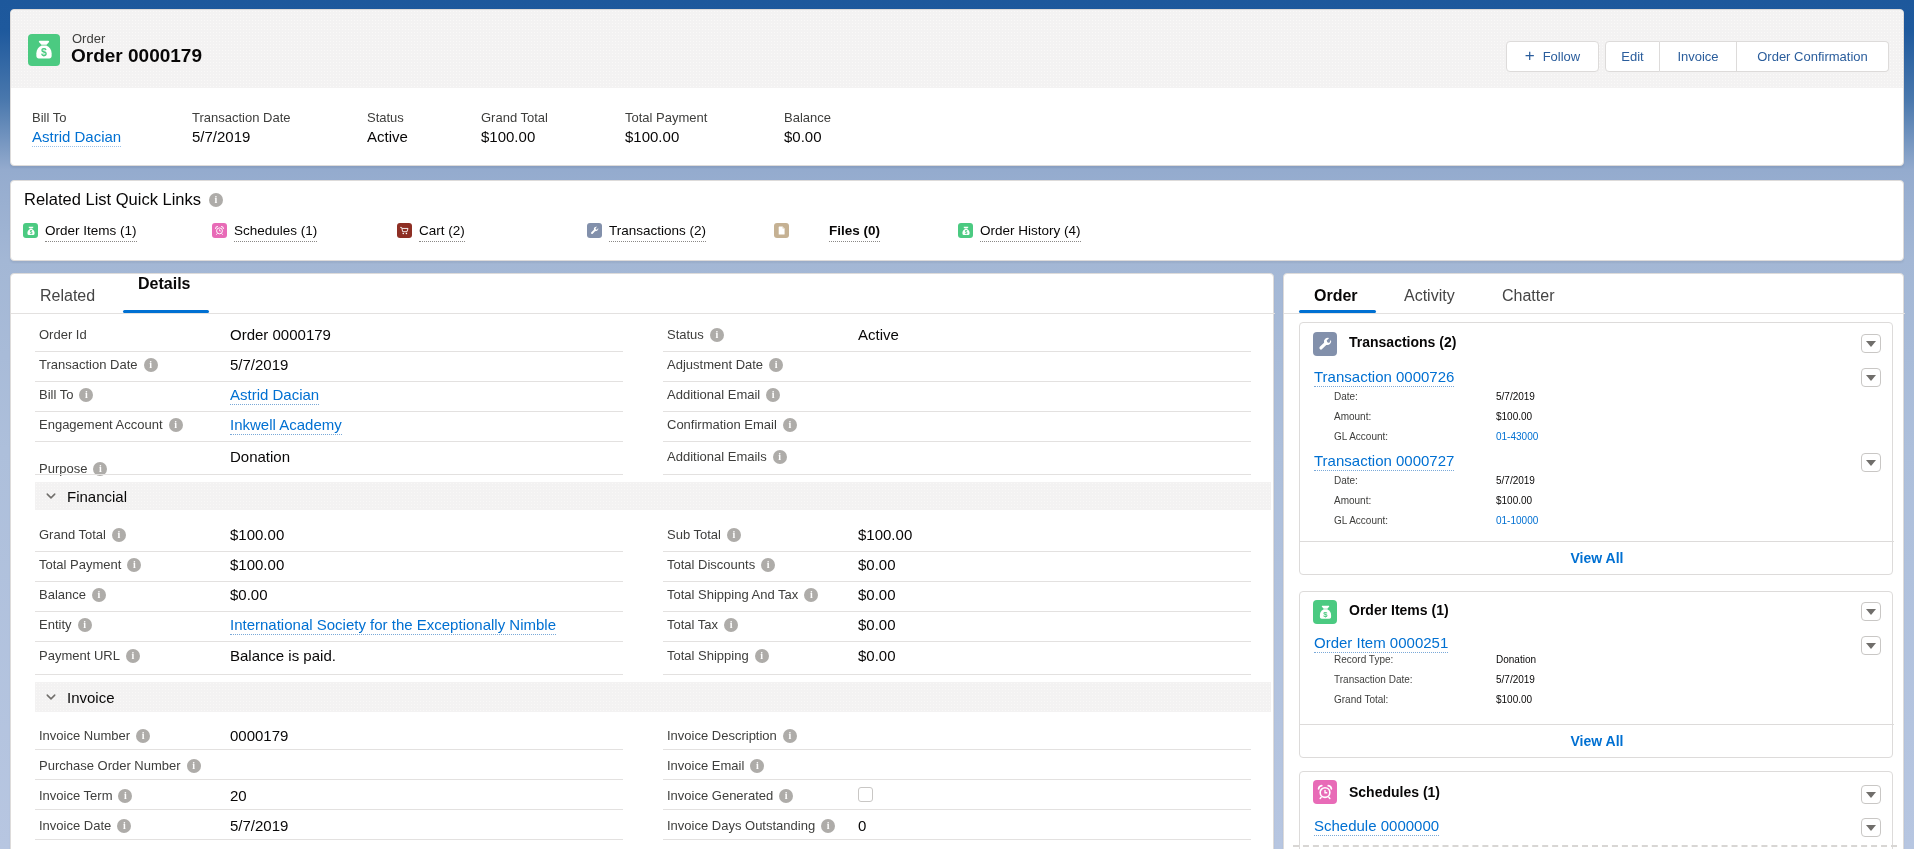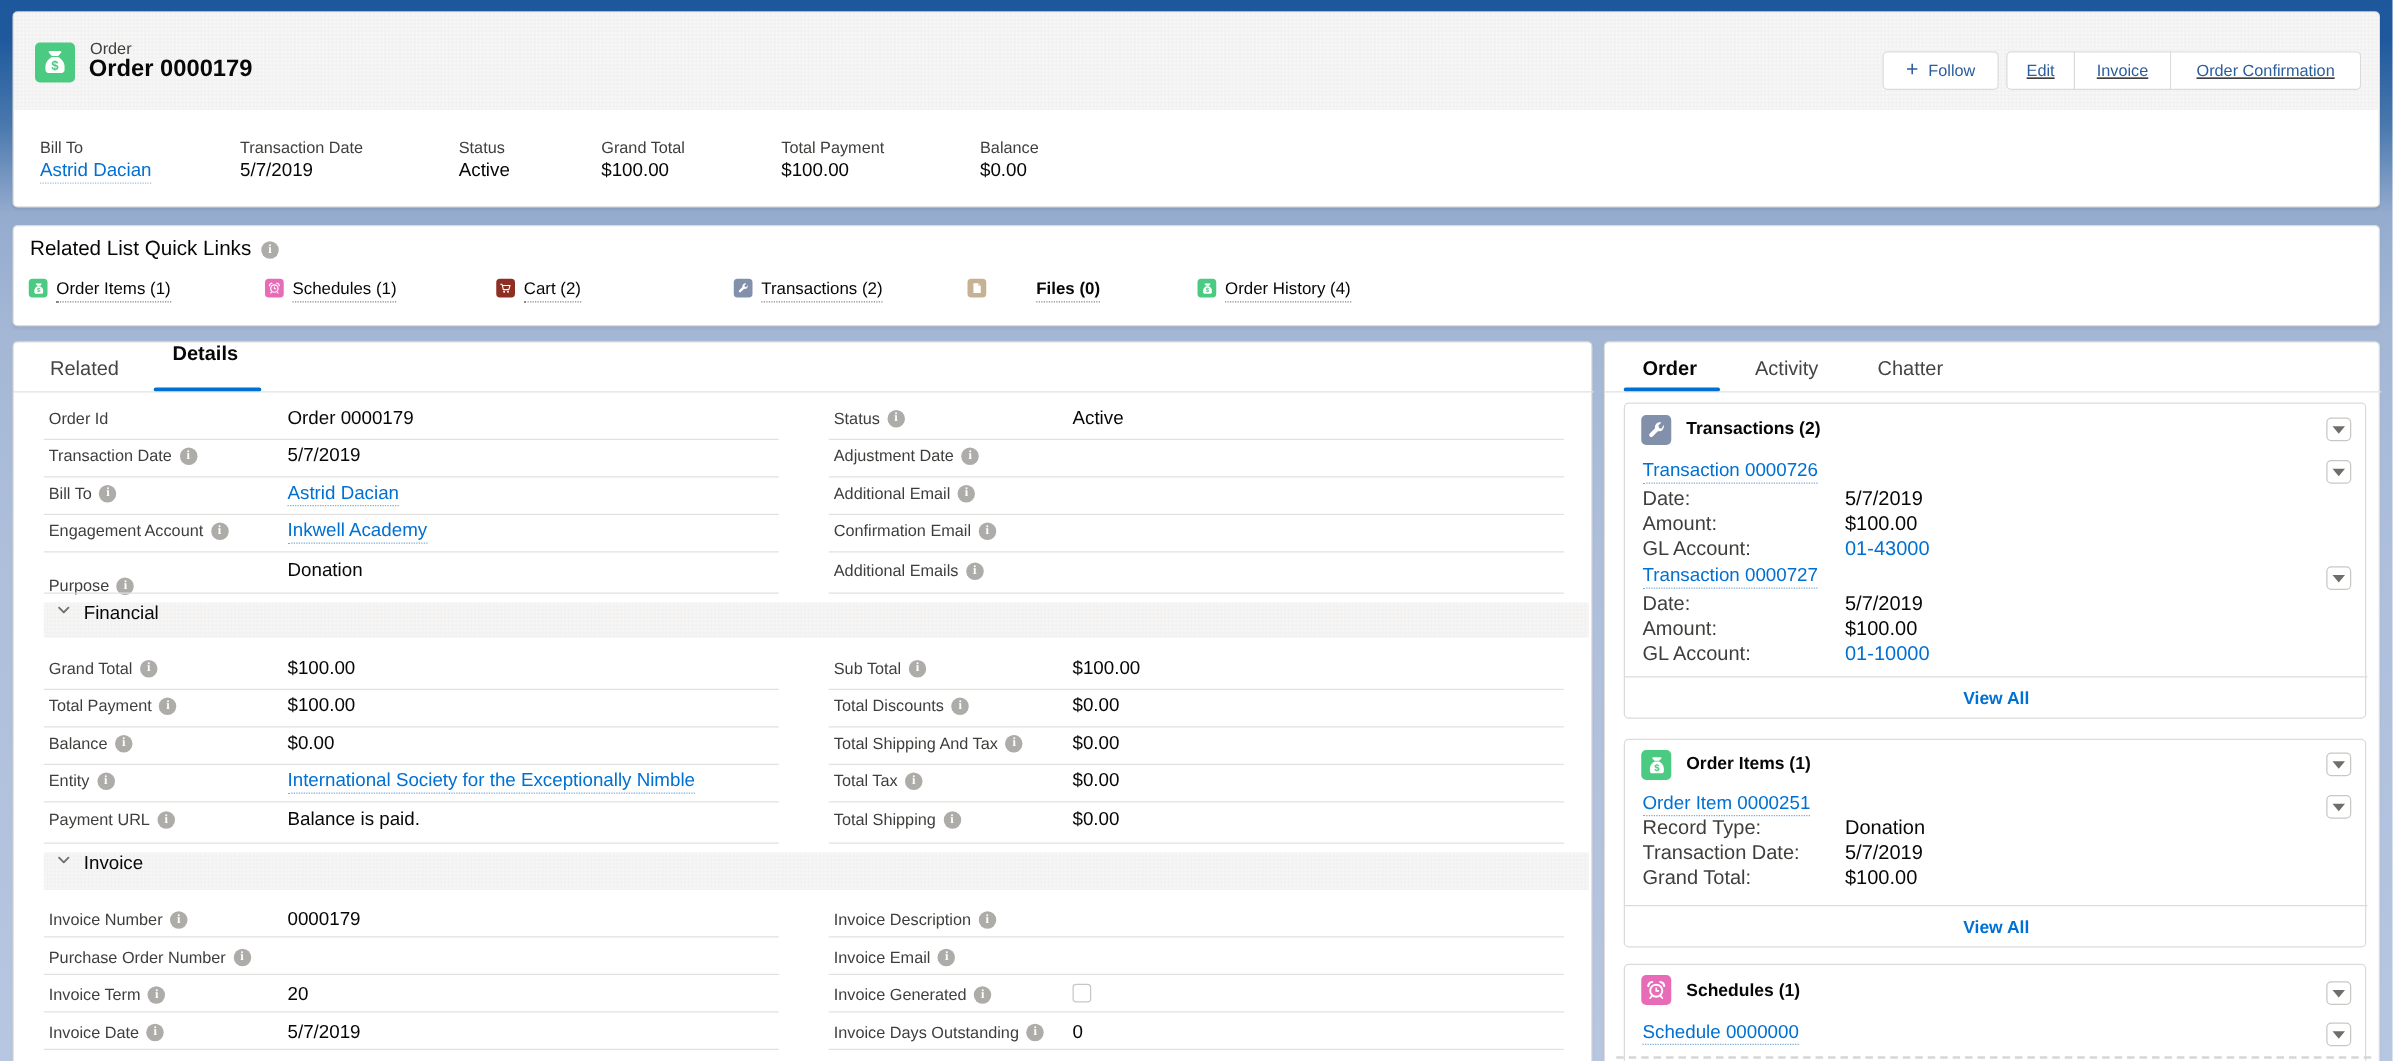--- a/index.html
+++ b/index.html
@@ -11,28 +11,28 @@
 .val{position:absolute;font-size:15px;color:#080707;white-space:nowrap;}
 a{text-decoration:none;}
 .blk{color:#080707;}
 .lnk{color:#0070d2;}
 .dot{border-bottom:1px dotted #7aa9d8;padding-bottom:1px;}
 .info{display:inline-block;width:14px;height:14px;border-radius:50%;background:#aeaca9;color:#fff;
 font-size:10px;font-weight:bold;text-align:center;line-height:14px;flex:0 0 14px;font-family:"Liberation Serif",serif;}
 .hline{position:absolute;height:1px;background:#e3e1e0;}
 .band{position:absolute;left:24px;width:1236px;height:28px;background:#f3f2f2;
 background-image:radial-gradient(#f9f8f7 1px,transparent 1px);background-size:3px 3px;
-display:flex;align-items:flex-start;gap:10px;padding-left:10px;font-size:15px;color:#080707;}
+display:flex;align-items:center;gap:10px;padding-left:10px;font-size:15px;color:#080707;}
 .chev{width:12px;height:12px;flex:0 0 12px;}
 .drop{position:absolute;width:20px;height:19px;background:#fff;border:1px solid #c9c7c5;border-radius:4px;
 display:flex;align-items:center;justify-content:center;}
 .drop:after{content:"";width:0;height:0;border-left:5px solid transparent;border-right:5px solid transparent;border-top:6px solid #706e6b;margin-top:1px;}
 .scard{position:absolute;background:#fff;border:1px solid #dddbda;border-radius:4px;}
 .sctitle{position:absolute;font-size:14px;font-weight:bold;color:#080707;white-space:nowrap;}
-.srow{position:absolute;font-size:16px;color:#080707;white-space:nowrap;}
+.srow{position:absolute;font-size:10px;color:#080707;white-space:nowrap;margin-left:20px;}
 .slink{position:absolute;font-size:15px;white-space:nowrap;}
 .viewall{position:absolute;font-size:14px;font-weight:bold;color:#0070d2;text-align:center;}
 .icon{position:absolute;border-radius:4px;display:flex;align-items:center;justify-content:center;}
 .qlbl{position:absolute;font-size:13.5px;color:#080707;white-space:nowrap;border-bottom:1px dotted #8a8886;padding-bottom:3px;}
 .tab{position:absolute;font-size:16px;color:#444;white-space:nowrap;}
 .tabact{font-weight:bold;color:#080707;}
 .tabbar{position:absolute;height:3px;background:#0070d2;border-radius:2px;}
 </style></head><body>
 
 <div class="card" style="left:10px;top:9px;width:1894px;height:157px;">
@@ -42,21 +42,21 @@
         <g fill="#fff">
 <path d="M10.8 4.6h10.4c1 0 1.5 1.2.8 1.9l-2.9 3h-6.2l-2.9-3c-.7-.7-.2-1.9.8-1.9z"></path>
 <path d="M13.1 10.6h5.8c3.7 1.9 6.5 5.2 6.5 9.4v3.5c0 1.6-1.3 2.9-2.9 2.9H9.5c-1.6 0-2.9-1.3-2.9-2.9V20c0-4.2 2.8-7.5 6.5-9.4z"></path>
         </g>
 <text x="16" y="23.8" font-family="Liberation Sans,sans-serif" font-size="13" font-weight="bold" fill="#4bca81" text-anchor="middle">$</text>
       </svg>
     </div>
 <div class="abs" style="left:61px;top:21px;font-size:13px;color:#3e3e3c;">Order</div>
 <div class="abs" style="left:60px;top:35px;font-size:19px;font-weight:bold;color:#080707;">Order 0000179</div>
 <div class="abs" style="left:1495px;top:31px;width:93px;height:31px;background:#fff;border:1px solid #dddbda;border-radius:4px;display:flex;align-items:center;justify-content:center;font-size:13px;color:#2a5d9c;"><span style="font-size:17px;font-weight:400;margin-right:8px;margin-top:-2px;">+</span>Follow</div>
-<div class="abs" style="left:1594px;top:31px;height:31px;display:flex;text-decoration:underline;">
+<div class="abs" style="left:1594px;top:31px;height:31px;display:flex;">
 <div style="width:55px;height:31px;background:#fff;border:1px solid #dddbda;border-radius:4px 0 0 4px;display:flex;align-items:center;justify-content:center;font-size:13px;color:#2a5d9c;">Edit</div>
 <div style="width:77px;height:31px;background:#fff;border:1px solid #dddbda;border-left-width:0;display:flex;align-items:center;justify-content:center;font-size:13px;color:#2a5d9c;">Invoice</div>
 <div style="width:152px;height:31px;background:#fff;border:1px solid #dddbda;border-left-width:0;border-radius:0 4px 4px 0;display:flex;align-items:center;justify-content:center;font-size:13px;color:#2a5d9c;">Order Confirmation</div>
 </div>
 <div class="abs" style="left:21px;top:100px;font-size:13px;color:#3e3e3c;">Bill To</div>
 <div class="abs" style="left:21px;top:118px;font-size:15px;"><a class="lnk dot" style="border-bottom-color:#9cc1e8;">Astrid Dacian</a></div>
 <div class="abs" style="left:181px;top:100px;font-size:13px;color:#3e3e3c;">Transaction Date</div>
 <div class="abs" style="left:181px;top:118px;font-size:15px;"><span class="blk">5/7/2019</span></div>
 <div class="abs" style="left:356px;top:100px;font-size:13px;color:#3e3e3c;">Status</div>
 <div class="abs" style="left:356px;top:118px;font-size:15px;"><span class="blk">Active</span></div>

